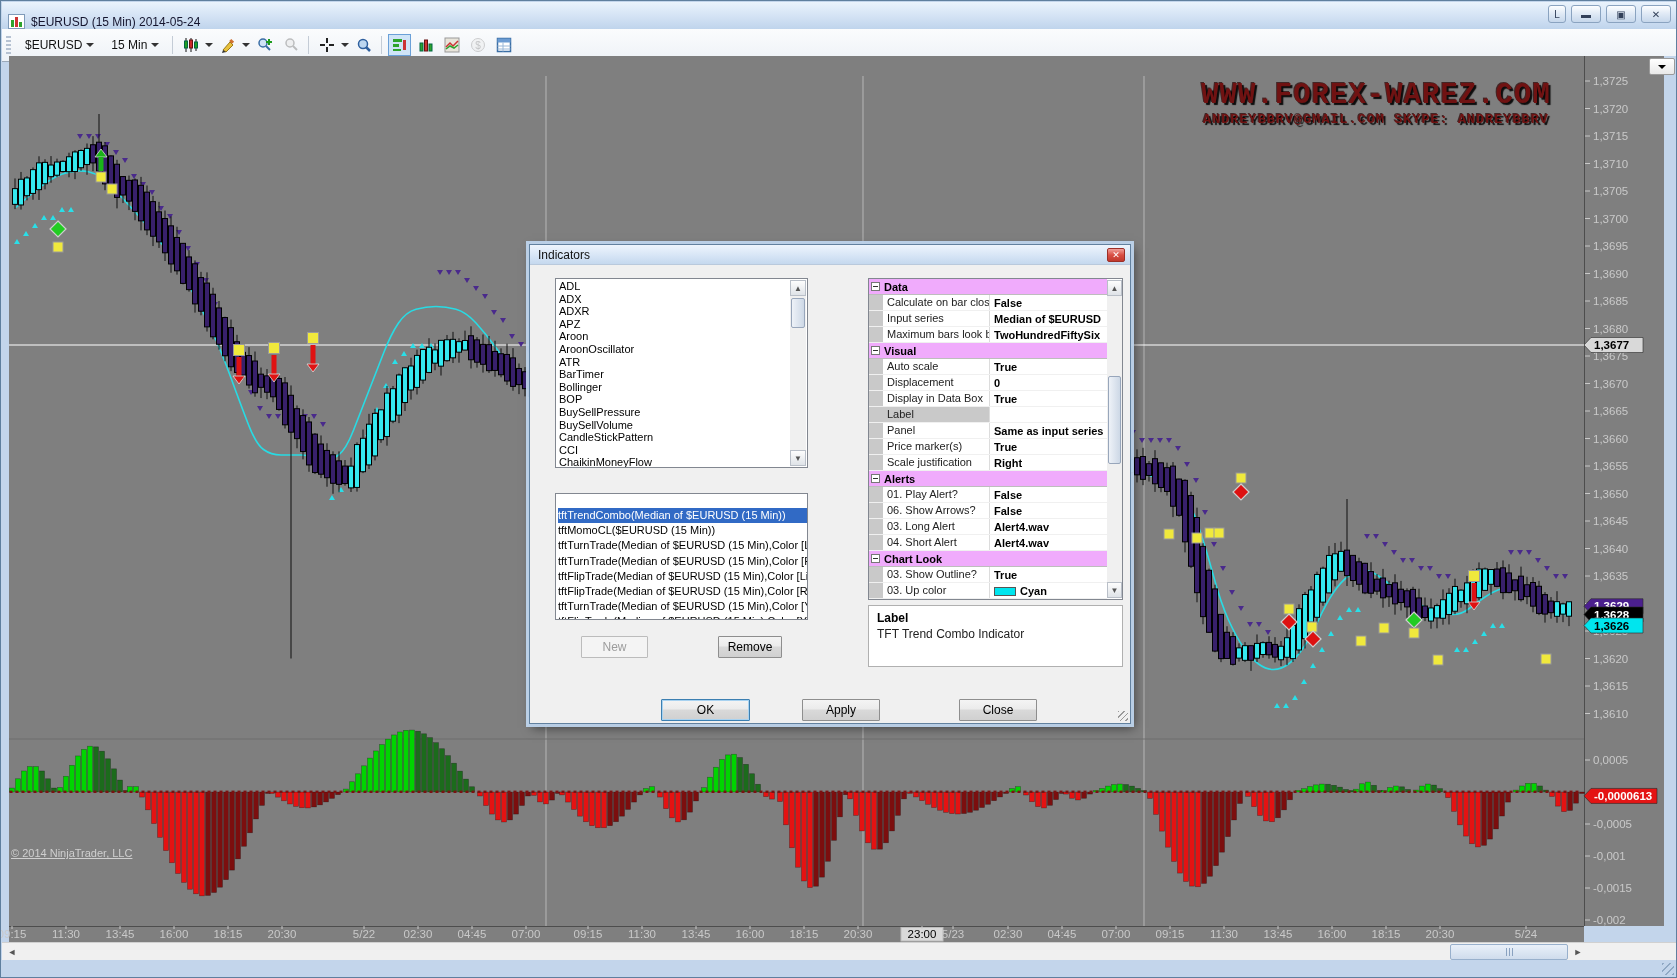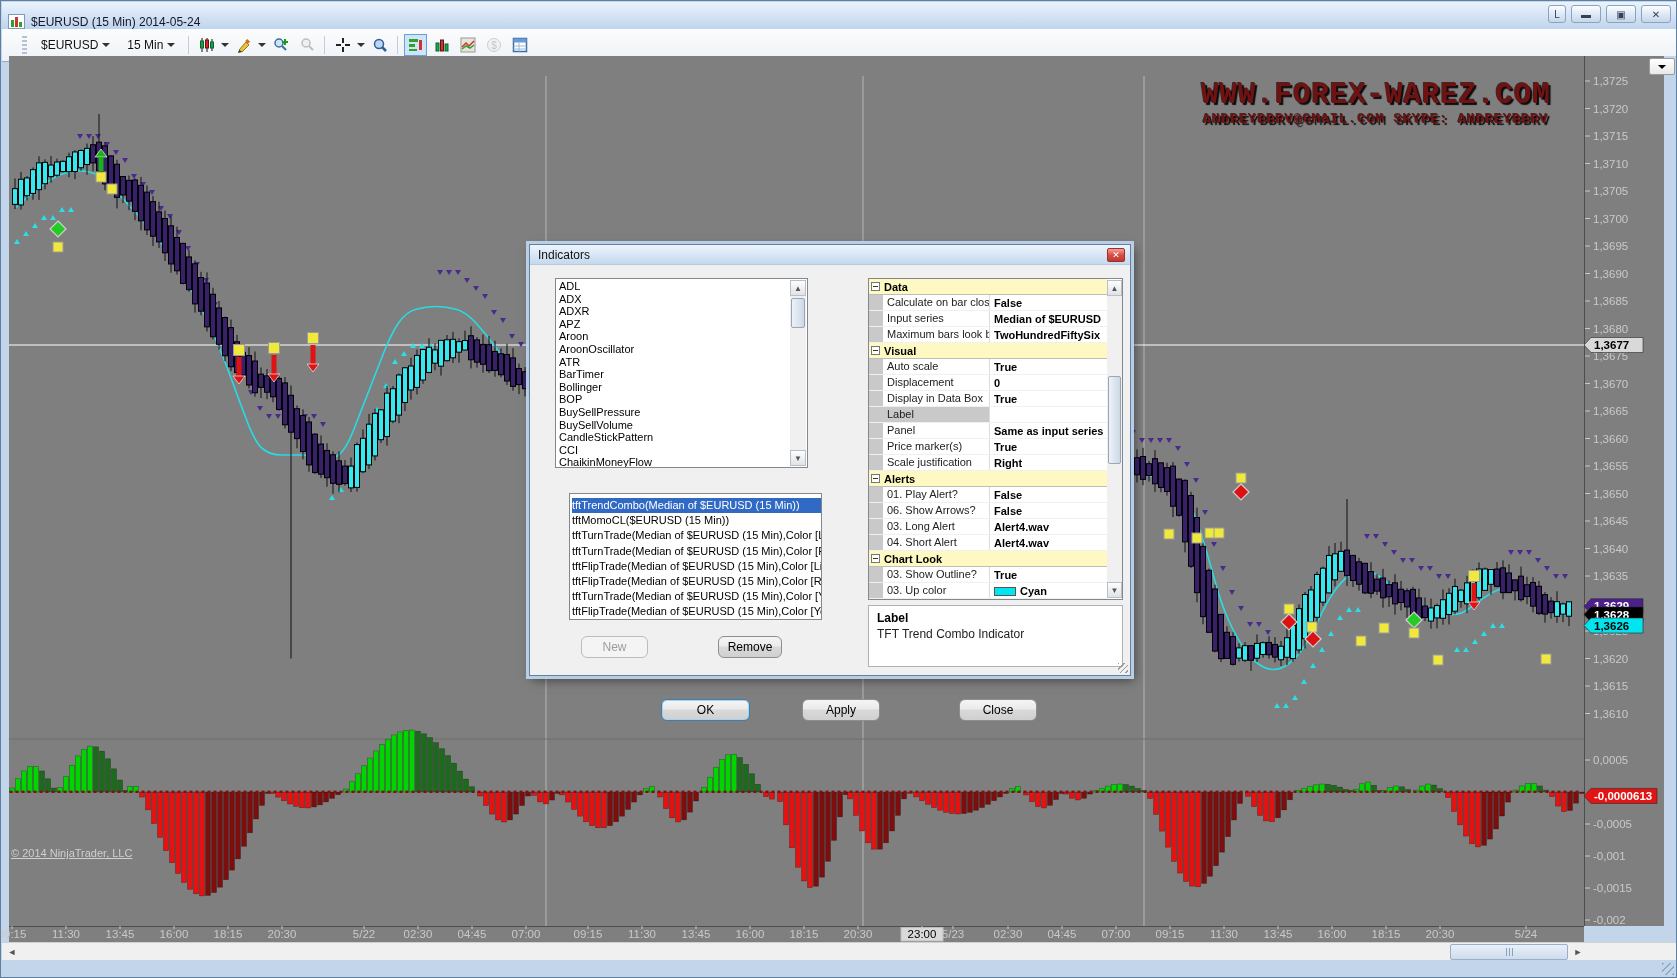--- a/index.html
+++ b/index.html
@@ -12,21 +12,21 @@
   .titlebar .ttext{font-size:12px;color:#15152e;margin-left:6px;}
   .winbtns{position:absolute;right:6px;top:3px;display:flex;gap:5px;align-items:center;}
   .wbtn{width:30px;height:18px;border:1px solid #8aa3c0;border-radius:3px;
     background:linear-gradient(#fdfeff,#dfe9f5 50%,#c6d7eb);display:flex;align-items:center;justify-content:center;
     font-size:10px;color:#33415a;cursor:default;}
   .wbtn.small{width:18px;}
   .appicon{width:17px;height:15px;background:#fff;border:1px solid #7f9ab8;display:flex;align-items:flex-end;justify-content:center;gap:1px;padding:1px;}
   .appicon i{display:block;width:3px;background:#2da32d;}
   .appicon i.r{background:#cc3333;}
   .toolbar{position:absolute;left:1px;top:28px;width:1675px;height:33px;background:linear-gradient(#fbfcfd,#eef2f7);
-    border-bottom:1px solid #9aa8b8;display:flex;align-items:center;padding-left:20px;gap:3px;}
+    border-bottom:1px solid #9aa8b8;display:flex;align-items:center;padding-left:4px;gap:3px;}
   .grip{width:5px;height:18px;margin-right:4px;background:repeating-linear-gradient(#b6c2d2 0 2px,transparent 2px 4px);}
   .tb-dd{display:flex;align-items:center;gap:4px;font-size:12px;color:#111;padding:2px 6px;border:1px solid transparent;}
   .caret{width:0;height:0;border-left:4px solid transparent;border-right:4px solid transparent;border-top:4px solid #333;}
   .tsep{width:1px;height:18px;background:#c4ccd6;margin:0 3px;}
   .tbtn{width:23px;height:22px;display:flex;align-items:center;justify-content:center;border:1px solid transparent;}
   .tbtn.active{border-color:#6aa0d8;background:#cfe4f7;}
   .tbtn.dis{opacity:.45;filter:grayscale(1);}
   
   #chartbg{position:absolute;left:8px;top:55px;width:1575px;height:870px;background:#7f7f7f;}
   #axisbg{position:absolute;left:1583px;top:55px;width:80px;height:870px;background:#7f7f7f;border-left:1px solid #4d4d4d;}
@@ -47,51 +47,51 @@
   
   #hscroll{position:absolute;left:1px;top:941px;width:1675px;height:18px;background:#f0f0f0;border-top:1px solid #d0d0d0;}
   .sbtn{position:absolute;top:1px;width:16px;height:16px;display:flex;align-items:center;justify-content:center;font-size:9px;color:#555;}
   #sb-thumb{position:absolute;left:1448px;top:1px;width:118px;height:16px;border:1px solid #98b0cc;border-radius:2px;
     background:linear-gradient(#e9f0f9,#cfdcec);display:flex;align-items:center;justify-content:center;gap:2px;}
   #sb-thumb i{display:block;width:1px;height:8px;background:#8aa2c0;}
   #bottomframe{position:absolute;left:1px;top:959px;width:1675px;height:18px;background:#c3d5eb;}
   #resizegrip{position:absolute;right:3px;bottom:3px;width:12px;height:12px;
     background:repeating-linear-gradient(135deg,#8fa8c4 0 2px,transparent 2px 5px);}
   
-  #dialog{position:absolute;left:528px;top:243px;width:602px;height:432px;background:#f0f0f0;
+  #dialog{position:absolute;left:528px;top:243px;width:602px;height:480px;background:#f0f0f0;
     border:1px solid #62819f;box-shadow:0 0 0 3px rgba(190,212,236,.95),3px 4px 10px rgba(0,0,0,.5);font-size:11px;}
   #dlg-title{position:absolute;left:0;top:0;width:100%;height:20px;background:linear-gradient(#eef5fd,#d5e4f5 60%,#c5d8ee);
     border-bottom:1px solid #b9c9dc;display:flex;align-items:center;padding-left:8px;font-size:12px;color:#111;}
   #dlg-close{position:absolute;right:5px;top:3px;width:18px;height:14px;border:1px solid #9c2f27;border-radius:2px;
     background:linear-gradient(#f0a09a,#d94f44 50%,#c0392e);color:#fff;font-size:9px;display:flex;align-items:center;justify-content:center;}
   .listbox{position:absolute;background:#fff;border:1px solid #828790;overflow:hidden;}
   #avail-list{left:25px;top:33px;width:253px;height:190px;padding:1px 0 0 3px;}
-  #conf-list{left:25px;top:248px;width:253px;height:127px;padding:4px 0 0 2px;margin-left:14px;}
+  #conf-list{left:25px;top:248px;width:253px;height:127px;padding:14px 0 0 2px;}
   .li{height:12.6px;line-height:12.6px;font-size:11px;color:#000;white-space:nowrap;}
   .li2{height:15.2px;line-height:15.2px;font-size:11px;color:#000;white-space:nowrap;overflow:hidden;}
   .li2.sel{background:#316ac5;color:#fff;}
   .vscroll{position:absolute;top:1px;bottom:1px;right:1px;width:16px;background:#f0f0f0;}
   .varrow{position:absolute;left:0;width:16px;height:16px;display:flex;align-items:center;justify-content:center;font-size:8px;color:#555;
     background:linear-gradient(#fdfdfd,#dfe3e8);border:1px solid #b9bfc8;}
   .vthumb{position:absolute;left:1px;width:14px;border:1px solid #98a6bb;border-radius:2px;background:linear-gradient(90deg,#eef2f8,#cdd8e6);}
   
   #propgrid{position:absolute;left:338px;top:33px;width:255px;height:322px;background:#fff;border:1px solid #828790;overflow:hidden;}
   .prow{position:relative;height:16px;display:flex;border-bottom:1px solid #f0f0f0;}
   .prow .gut{width:14px;background:#c9c9c9;}
   .prow .plabel{width:107px;padding:1px 2px 0 4px;color:#222;border-right:1px solid #dcdcdc;white-space:nowrap;overflow:hidden;}
   .prow .plabel.gray{background:#c9c9c9;}
   .prow .pval{flex:1;padding:1px 2px 0 4px;font-weight:bold;color:#000;white-space:nowrap;overflow:hidden;display:flex;align-items:center;gap:4px;}
-  .psec{position:relative;height:16px;background:#fef9c3;display:flex;align-items:center;font-weight:bold;color:#000;border-bottom:1px solid #bdbdbd;}
+  .psec{position:relative;height:16px;background:#f0abfc;display:flex;align-items:center;font-weight:bold;color:#000;border-bottom:1px solid #bdbdbd;}
   .psec .minus{width:9px;height:9px;background:#fff;border:1px solid #777;margin:0 4px 0 2px;position:relative;}
   .psec .minus:before{content:"";position:absolute;left:1px;right:1px;top:3px;height:1px;background:#333;}
   .swatch{display:inline-block;width:22px;height:9px;background:#00e5ee;border:1px solid #555;}
   #descbox{position:absolute;left:338px;top:360px;width:255px;height:62px;background:#fff;border:1px solid #b0b0b0;padding:5px 8px;}
   #descbox .dt{font-weight:bold;font-size:12px;color:#000;}
   #descbox .dd{font-size:12px;color:#222;margin-top:2px;}
-  .w7btn{position:absolute;height:22px;border:1px solid #8e8e8e;border-radius:6px;font-size:12px;color:#000;
+  .w7btn{position:absolute;height:22px;border:1px solid #8e8e8e;border-radius:1px;font-size:12px;color:#000;
     background:linear-gradient(#f4f4f4,#ebebeb 45%,#d9d9d9 50%,#d0d0d0);display:flex;align-items:center;justify-content:center;}
   .w7btn.default{border:1px solid #3c7fb1;box-shadow:0 0 0 1px #a8d2f0 inset;margin-left:28px;}
   .w7btn.dis{color:#9c9c9c;background:#f4f4f4;border-color:#bcbcbc;}
   #dlg-grip{position:absolute;right:2px;bottom:2px;width:10px;height:10px;
     background:repeating-linear-gradient(135deg,#9a9a9a 0 1px,transparent 1px 4px);}
 </style>
 </head>
 <body>
 
 <div id="win">

